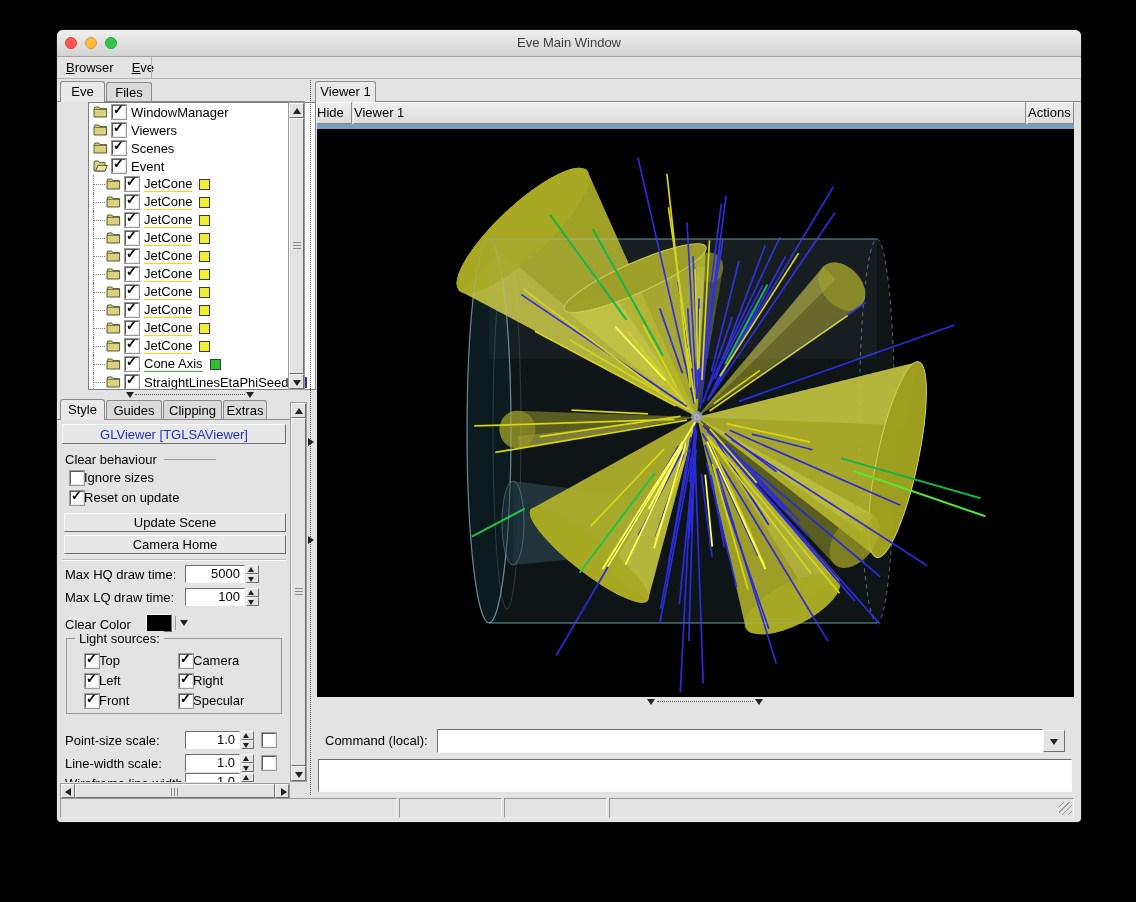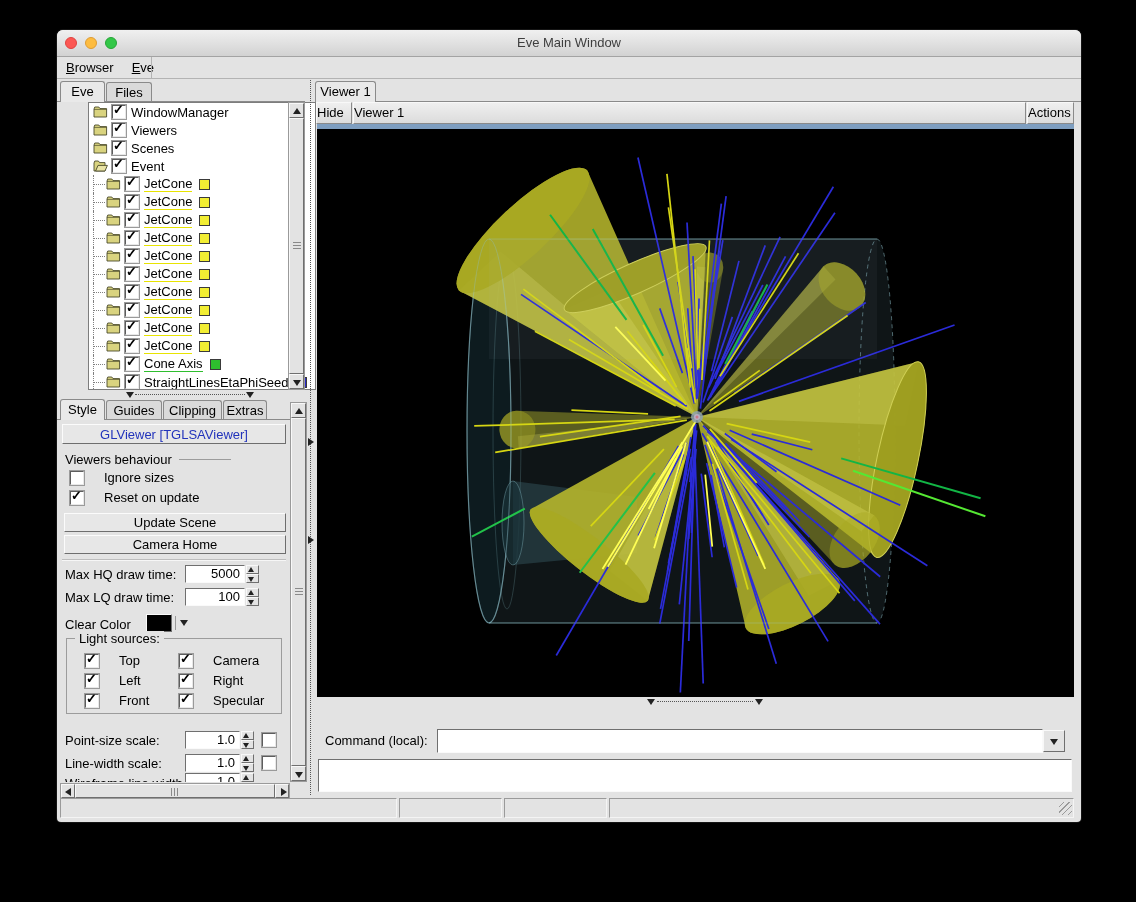--- a/index.html
+++ b/index.html
@@ -59,21 +59,21 @@
   .flabel{position:absolute;line-height:17px;}
   .spinfield{position:absolute;background:#fff;border:1px solid;border-color:#6f6f6f #fafafa #fafafa #6f6f6f;
     text-align:right;padding-right:4px;line-height:16px;box-sizing:border-box;}
   .spinbtns{position:absolute;width:13px;height:18px;}
   .spinbtns .sbb{left:0;width:13px;height:9px;}
   .spinbtns .t-up{position:absolute;left:2px;top:2px;border:3.5px solid transparent;border-bottom:5px solid #222;border-top:none;width:0;height:0;}
   .spinbtns .t-dn{position:absolute;left:2px;top:3px;border:3.5px solid transparent;border-top:5px solid #222;border-bottom:none;width:0;height:0;}
   .fieldset{position:absolute;border:1px solid #9c9c9c;box-sizing:border-box;}
   .fieldset .legend{position:absolute;top:-8px;left:8px;background:#e3e3e3;padding:0 4px;}
   .cbrow{position:absolute;display:flex;align-items:center;}
-  .cbrow .lab{margin-left:20px;}
+  .cbrow .lab{margin-left:0;}
   .groupline{display:inline-block;height:1px;background:#9c9c9c;vertical-align:4px;}
   
   .vp{position:absolute;background:#000;overflow:hidden;}
   .vp .bluebar{position:absolute;left:0;top:0;width:100%;height:5px;background:#7e9ec0;}
   .toolbar-cell{position:absolute;box-sizing:border-box;background:linear-gradient(#efefef,#dcdcdc);
     border:1px solid;border-color:#f8f8f8 #8a8a8a #8a8a8a #f8f8f8;line-height:20px;}
   
   .scell{position:absolute;height:20px;background:#e3e3e3;border:1px solid;border-color:#9a9a9a #f4f4f4 #f4f4f4 #9a9a9a;box-sizing:border-box;}
   .rgrip{position:absolute;width:13px;height:13px;
     background:repeating-linear-gradient(135deg,transparent 0 3px,#9a9a9a 3px 4px);}
@@ -311,21 +311,21 @@
     <div class="tab active" style="left:3px;width:45px;">Style</div>
     <div class="tab" style="left:49px;width:56px;">Guides</div>
     <div class="tab" style="left:106px;width:59px;">Clipping</div>
     <div class="tab" style="left:166px;width:44px;">Extras</div>
     <div class="tabline"></div>
   </div>
 
   <div style="position:absolute;left:3px;top:390px;width:230px;height:362px;overflow:hidden;">
     <div class="btn blue" style="left:2px;top:4px;width:224px;height:20px;line-height:19px;">GLViewer [TGLSAViewer]</div>
     <div class="flabel" style="left:5px;top:31px;">
-      <span>Viewers behaviour</span><span class="groupline" style="width:52px;margin-left:7px;"></span>
+      <span>Clear behaviour</span><span class="groupline" style="width:52px;margin-left:7px;"></span>
     </div>
     <div class="cbrow" style="left:10px;top:50px;">
       <span class="cb"></span>
         <span class="lab">Ignore sizes</span>
     </div>
     <div class="cbrow" style="left:10px;top:70px;">
       <span class="cb checked"></span>
         <span class="lab">Reset on update</span>
     </div>
     <div class="btn" style="left:4px;top:93px;width:222px;height:19px;line-height:18px;">Update Scene</div>

